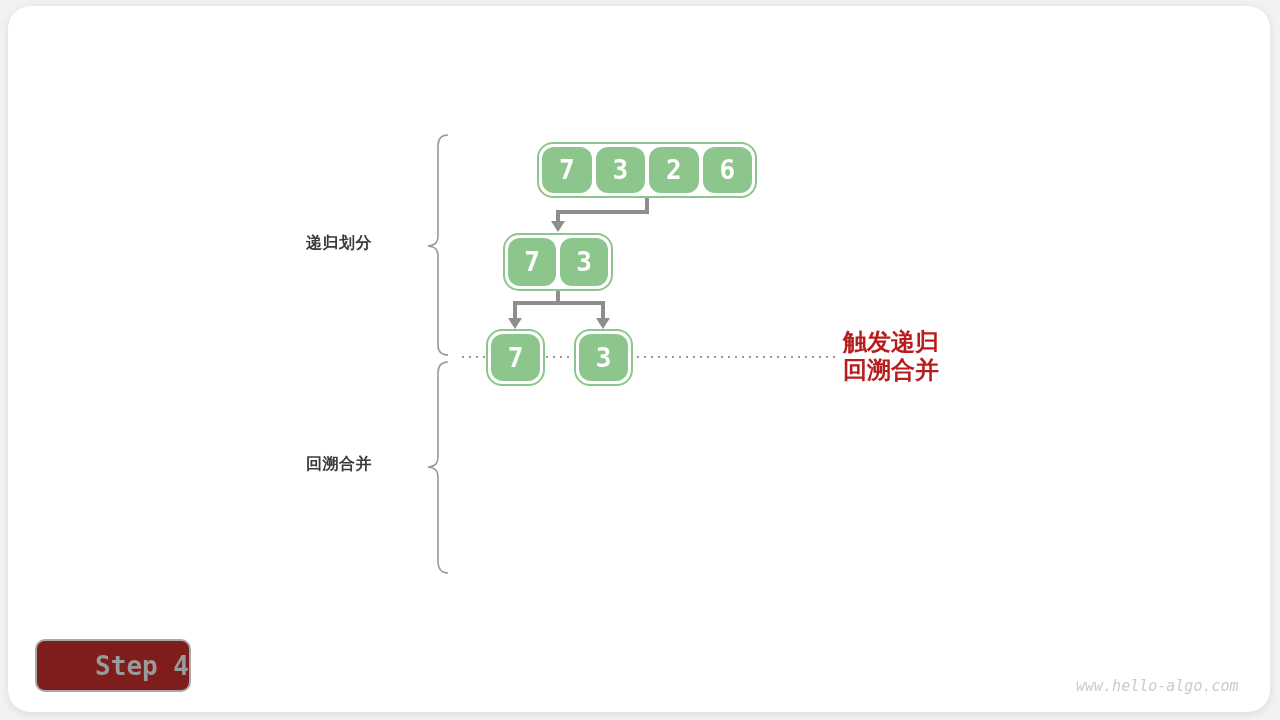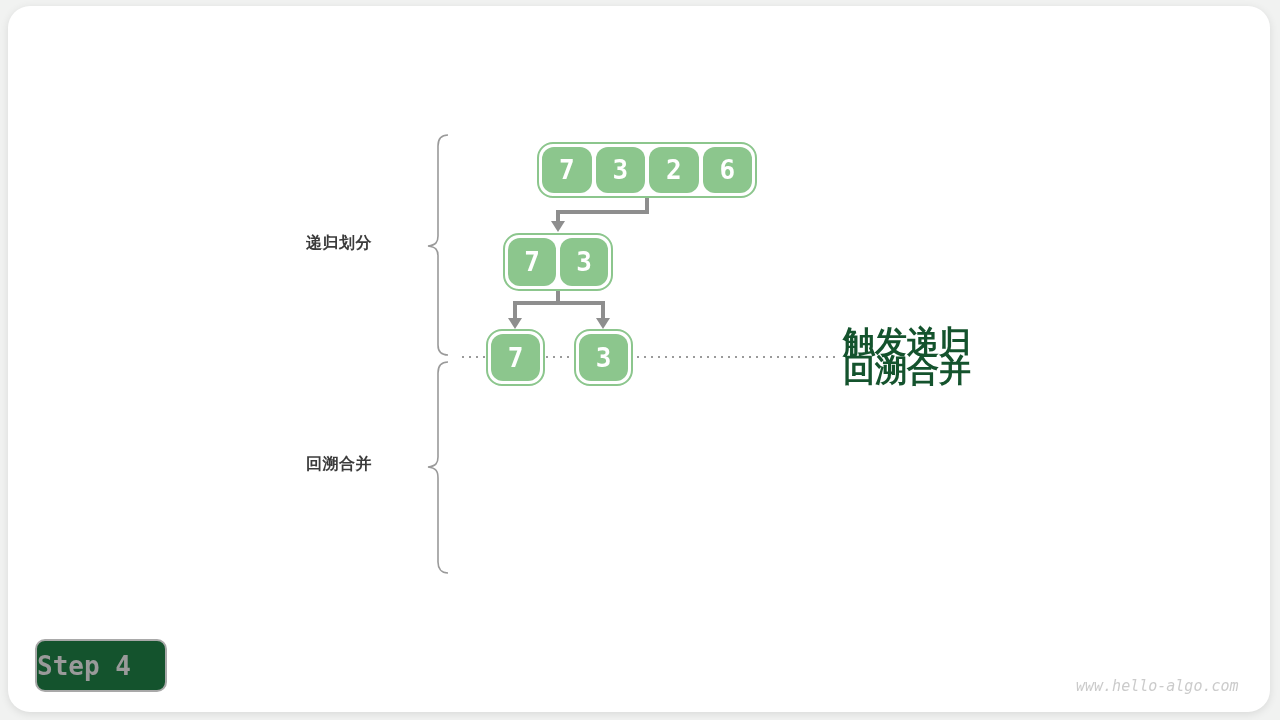--- a/index.html
+++ b/index.html
@@ -67,43 +67,43 @@
     z-index: 2;
     white-space: nowrap;
   }
   .label-divide { left: 306px; top: 233px; }
   .label-merge  { left: 306px; top: 454px; }
   .note-label {
     position: absolute;
     left: 843px;
     top: 328px;
     font-weight: bold;
-    font-size: 32px;
+    font-size: 24px;
     line-height: 28px;
-    color: #14532d;
+    color: #b91c1c;
     z-index: 2;
     white-space: nowrap;
   }
   .step-badge {
     position: absolute;
     left: 35px;
     top: 639px;
-    width: 132px;
+    width: 156px;
     height: 53px;
     box-sizing: border-box;
     border: 2px solid #a9a9a9;
     border-radius: 10px;
-    background: #14532d;
+    background: #7f1d1d;
     color: #9a9a9a;
     font-family: "DejaVu Sans Mono", monospace;
     font-weight: bold;
     font-size: 26px;
     display: flex;
     align-items: center;
-    justify-content: flex-start;
+    justify-content: flex-end;
     z-index: 2;
   }
   .watermark {
     position: absolute;
     left: 1076px;
     top: 677px;
     font-family: "DejaVu Sans Mono", monospace;
     font-size: 15px;
     color: #cbcbcb;
     z-index: 2;

